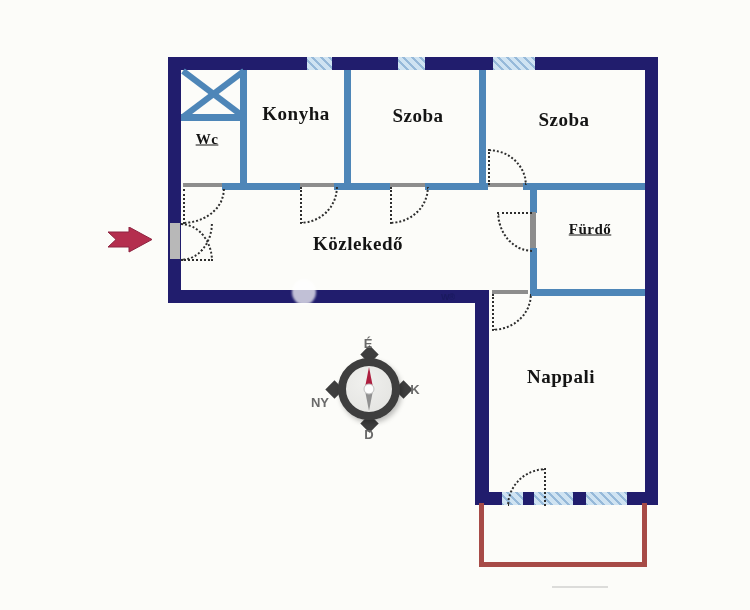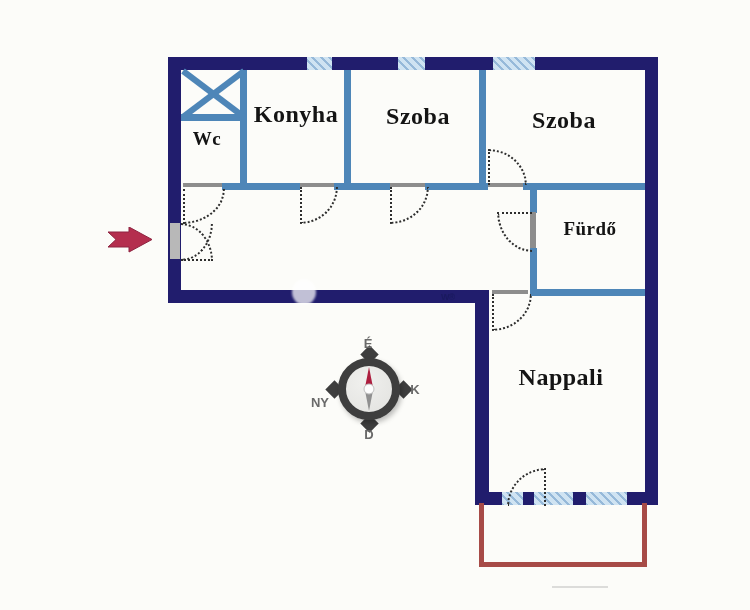--- a/index.html
+++ b/index.html
@@ -25,23 +25,23 @@
   .arc.br{border-bottom:2px dotted var(--door-arc,#2e2e2e);border-right:2px dotted var(--door-arc,#2e2e2e);border-bottom-right-radius:100% 100%;}
   .arc.tr{border-top:2px dotted var(--door-arc,#2e2e2e);border-right:2px dotted var(--door-arc,#2e2e2e);border-top-right-radius:100% 100%;}
   .arc.bl{border-bottom:2px dotted var(--door-arc,#2e2e2e);border-left:2px dotted var(--door-arc,#2e2e2e);border-bottom-left-radius:100% 100%;}
   .arc.tl{border-top:2px dotted var(--door-arc,#2e2e2e);border-left:2px dotted var(--door-arc,#2e2e2e);border-top-left-radius:100% 100%;}
   .arc.edge-l{border-left:2px dotted var(--door-arc,#2e2e2e);}
   .arc.edge-t{border-top:2px dotted var(--door-arc,#2e2e2e);}
   .arc.edge-r{border-right:2px dotted var(--door-arc,#2e2e2e);}
   .room-label{
     position:absolute;transform:translate(-50%,-50%);
     font-weight:bold;color:var(--label-text,#141414);
-    font-size:24px;letter-spacing:0.5px;white-space:nowrap;
+    font-size:19px;letter-spacing:0.5px;white-space:nowrap;
   }
-  .room-label.sm{font-size:19px;}
+  .room-label.sm{font-size:15px;text-decoration:underline;}
   .terrace{
     position:absolute;left:479px;top:503px;width:168px;height:64px;
     border:5px solid var(--terrace-outline,#a74b47);border-top:none;
     box-sizing:border-box;
   }
   
   .compass{position:absolute;left:324px;top:344px;width:90px;height:90px;}
   .compass .ring{
     position:absolute;left:14px;top:14px;width:62px;height:62px;border-radius:50%;
     border:8px solid var(--compass-ring,#3e3e3e);box-sizing:border-box;
@@ -132,20 +132,21 @@
   <div class="arc br edge-l" style="left:492px;top:294px;width:36px;height:35px;"></div>
   <div class="arc tl edge-r" style="left:507px;top:468px;width:35px;height:36px;"></div>
 
   <div class="terrace"></div>
 
   <div class="room-label sm" style="left:207px;top:139px;">Wc</div>
   <div class="room-label" style="left:296px;top:114px;">Konyha</div>
   <div class="room-label" style="left:418px;top:116px;">Szoba</div>
   <div class="room-label" style="left:564px;top:120px;">Szoba</div>
   <div class="room-label sm" style="left:590px;top:229px;">Fürdő</div>
+  <div class="room-label" style="left:358px;top:244px;">Közlekedő</div>
   <div class="room-label" style="left:561px;top:377px;">Nappali</div>
 
   <svg class="abs" style="left:108px;top:227px;" width="46" height="26">
     <polygon points="0,5 21,5 21,0 44,12.5 21,25 21,20 0,20 8,12.5" fill="#b42e4e" stroke="#8e2340" stroke-width="1"></polygon>
   </svg>
 
   <div class="compass">
     <div class="pt n"></div>
     <div class="pt s"></div>
     <div class="pt w"></div>

